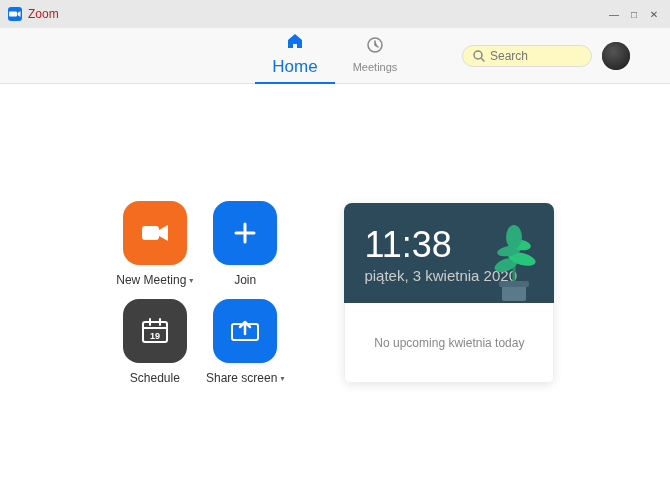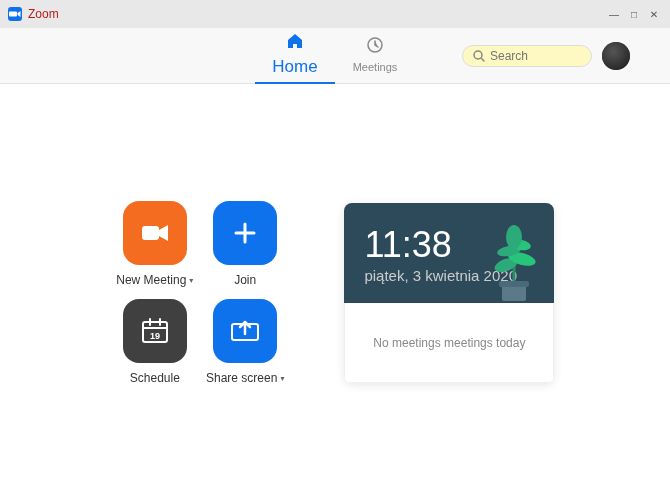--- a/index.html
+++ b/index.html
@@ -395,18 +395,18 @@
 
           <ellipse cx="22" cy="42" rx="12" ry="6" fill="#2daa7a" transform="rotate(-20,22,42)"></ellipse>
           <ellipse cx="38" cy="36" rx="14" ry="6" fill="#27c47a" transform="rotate(15,38,36)"></ellipse>
           <ellipse cx="25" cy="28" rx="12" ry="5" fill="#2daa7a" transform="rotate(-10,25,28)"></ellipse>
           <ellipse cx="37" cy="22" rx="10" ry="5" fill="#27c47a" transform="rotate(10,37,22)"></ellipse>
 
           <ellipse cx="30" cy="14" rx="8" ry="12" fill="#2daa7a" transform="rotate(0,30,14)"></ellipse>
         </svg>
       </div>
       <div class="clock-body">
-        <span class="no-meetings-text">No meetings meetings today</span>
+        <span class="no-meetings-text">No upcoming kwietnia today</span>
       </div>
     </div>
 
   </div>
 </div>
 
 </body></html>

